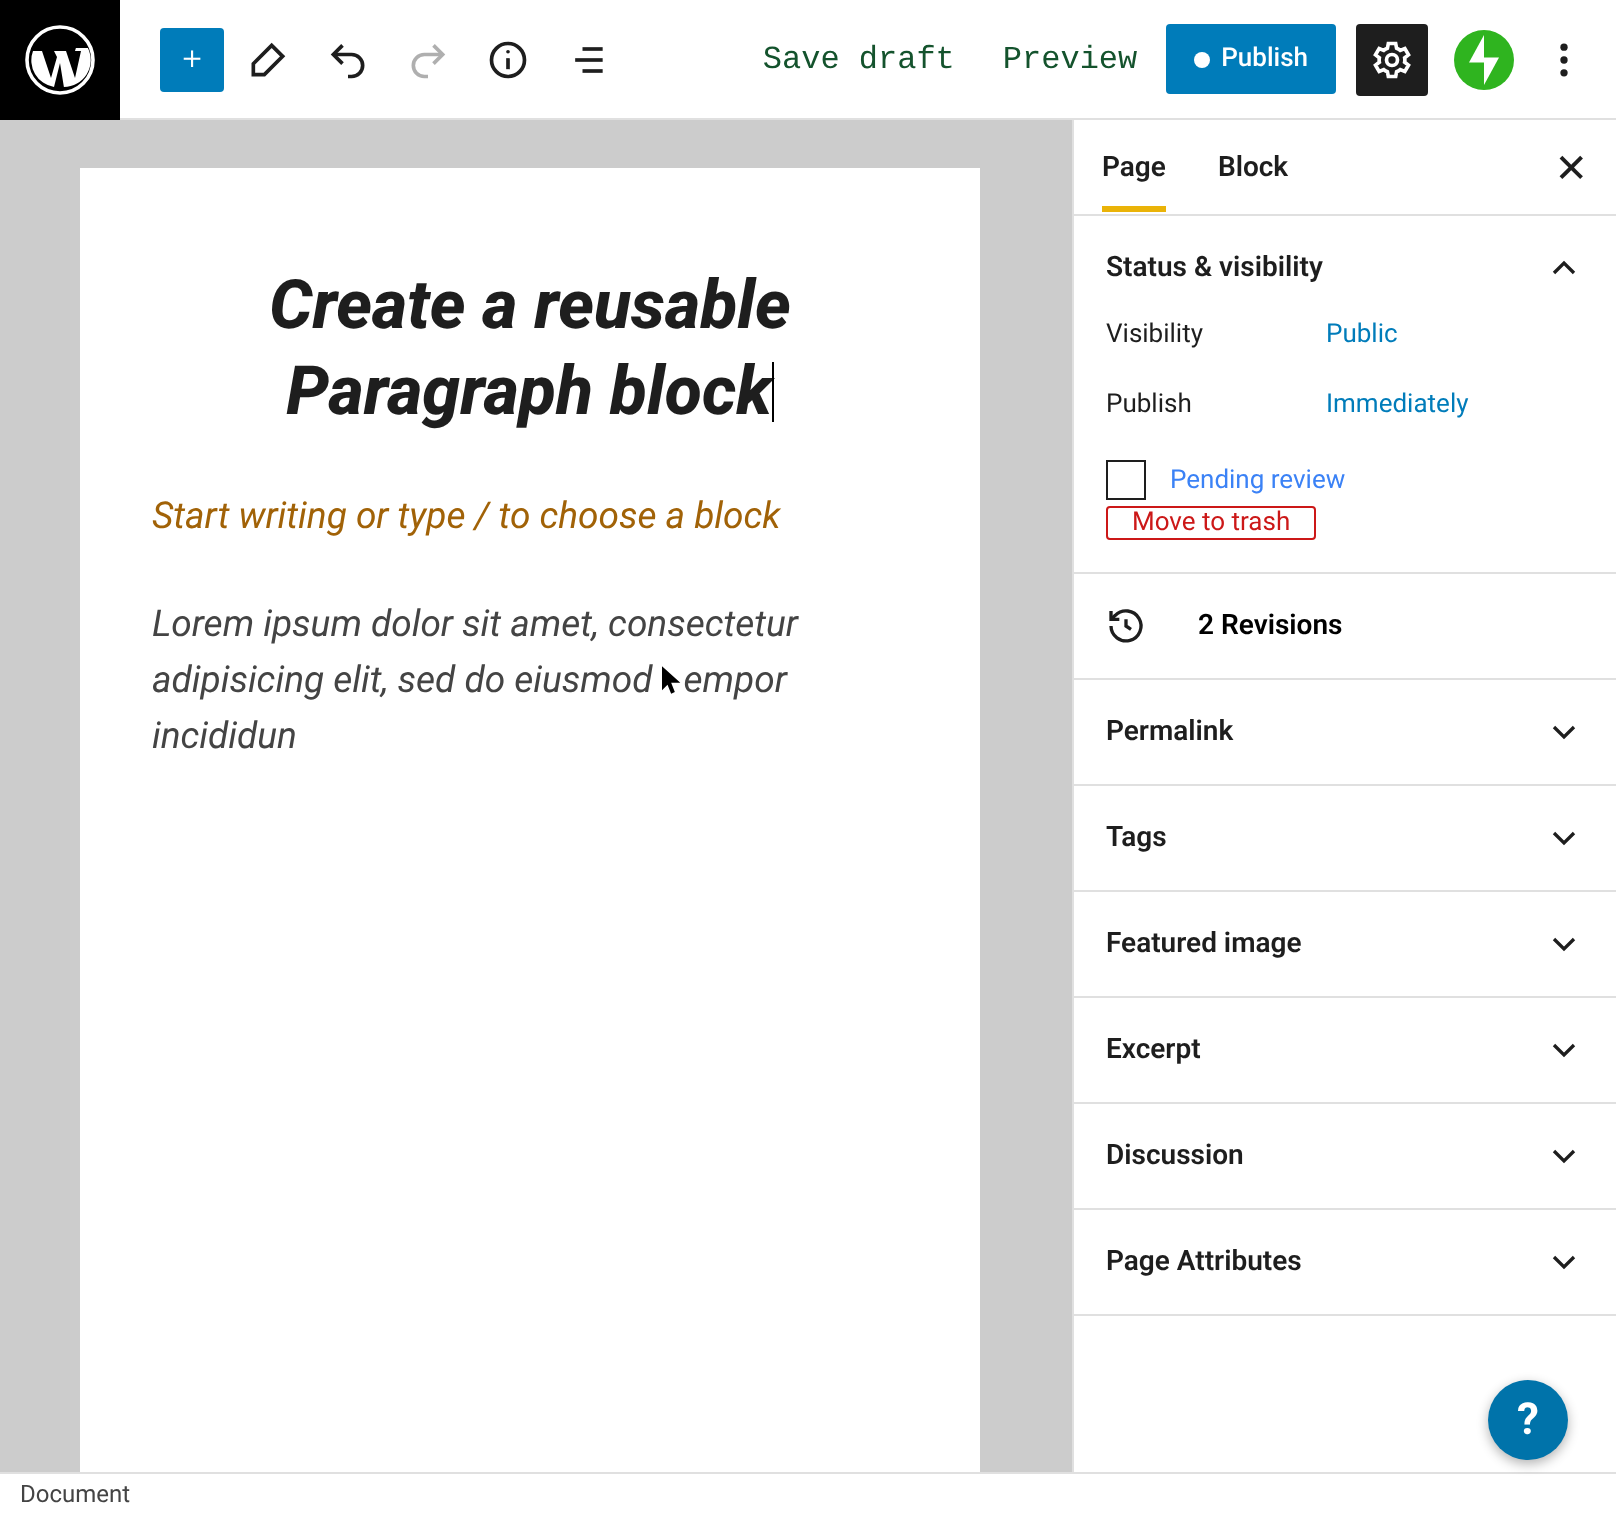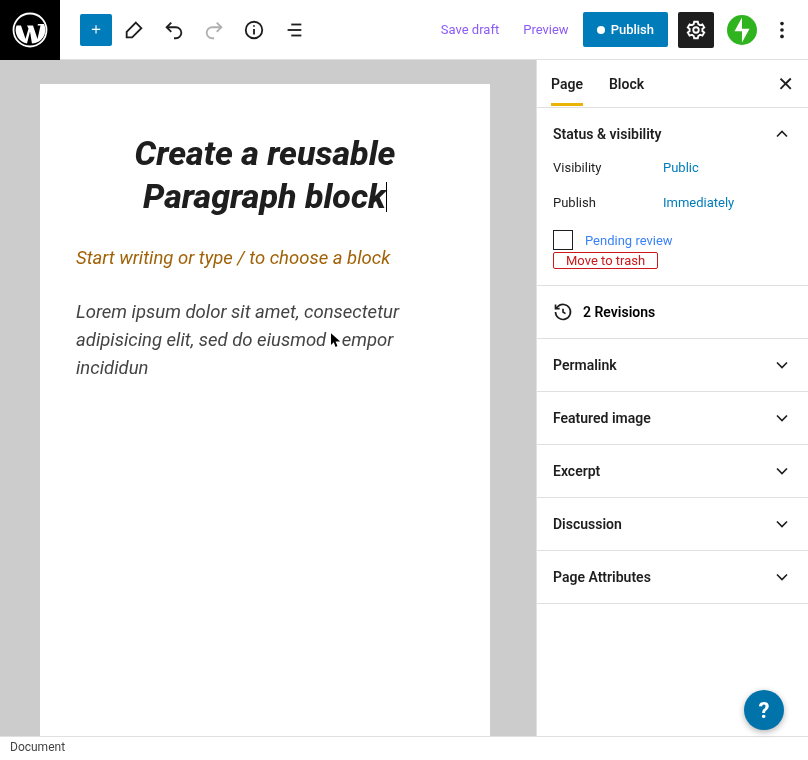--- a/index.html
+++ b/index.html
@@ -3,21 +3,21 @@
   <meta charset="utf-8">
   <style>
     * { margin: 0; padding: 0; box-sizing: border-box; font-family: -apple-system, BlinkMacSystemFont, "Segoe UI", Roboto, sans-serif; }
     body { background: #fff; width: 808px; height: 760px; overflow: hidden; position: relative; }
     .toolbar { height: 60px; display: flex; align-items: center; padding: 0 8px; border-bottom: 1px solid #e0e0e0; gap: 4px; }
     .wp-logo { width: 60px; height: 60px; background: #000; display: flex; align-items: center; justify-content: center; margin: -8px 0 -8px -8px; margin-right: 16px; }
     .wp-logo svg { width: 36px; height: 36px; }
     .toolbar-btn { width: 36px; height: 36px; display: flex; align-items: center; justify-content: center; cursor: pointer; color: #1e1e1e; border-radius: 2px; }
     .toolbar-btn.add { background: #007cba; color: #fff; width: 32px; height: 32px; border-radius: 2px; }
     .toolbar-spacer { flex: 1; }
-    .toolbar-link { color: #8b5cf6; font-size: 13px; padding: 6px 10px; cursor: pointer; }
+    .toolbar-link { color: #14532d; font-size: 16px; padding: 6px 10px; cursor: pointer; font-family: Liberation Mono, monospace; }
     .publish-btn { background: #007cba; color: #fff; font-size: 13px; font-weight: 500; padding: 10px 14px; border-radius: 2px; cursor: pointer; display: flex; align-items: center; gap: 6px; }
     .publish-btn .dot { width: 8px; height: 8px; border-radius: 50%; background: #fff; }
     .settings-btn { width: 36px; height: 36px; background: #1e1e1e; display: flex; align-items: center; justify-content: center; color: #fff; margin-left: 6px; border-radius: 2px; cursor: pointer; }
     .jetpack-btn { width: 36px; height: 36px; display: flex; align-items: center; justify-content: center; margin-left: 6px; cursor: pointer; }
     .more-btn { width: 36px; height: 36px; display: flex; align-items: center; justify-content: center; color: #1e1e1e; cursor: pointer; }
     
     .body-area { display: flex; height: calc(100% - 60px - 24px); }
     .canvas-wrap { flex: 1; background: #ccc; padding: 24px 0 0 40px; overflow: hidden; font-style: italic; }
     .canvas { background: #fff; width: 450px; height: 100%; padding: 48px 36px; }
     .canvas h1 { font-size: 34px; font-weight: 800; color: #1e1e1e; text-align: center; line-height: 1.25; margin-bottom: 30px; }
@@ -34,21 +34,21 @@
     .panel { border-bottom: 1px solid #e0e0e0; }
     .panel-head { display: flex; align-items: center; justify-content: space-between; padding: 16px; font-size: 14px; font-weight: 600; color: #1e1e1e; cursor: pointer; }
     .panel-body { padding: 0 16px 16px; }
     .kv { display: flex; margin-bottom: 20px; font-size: 13px; }
     .kv .k { width: 110px; color: #1e1e1e; }
     .kv .v { color: #007cba; cursor: pointer; }
     .chk-row { display: flex; align-items: center; gap: 12px; font-size: 13px; color:#3b82f6; }
     .chk { width: 20px; height: 20px; border: 1.5px solid #1e1e1e; cursor: pointer; }
     .trash-btn { display: inline-block; border: 1px solid #cc1818; color: #cc1818; font-size: 13px; padding: 0 12px; border-radius: 2px; cursor: pointer; }
     
-    .revisions { display: flex; align-items: center; gap: 10px; padding: 16px; font-size: 14px; font-weight: 600; border-bottom: 1px solid #e0e0e0; cursor: pointer; }
+    .revisions { display: flex; align-items: center; gap: 26px; padding: 16px; font-size: 14px; font-weight: 600; border-bottom: 1px solid #e0e0e0; cursor: pointer; }
     
     .chev { width:20px; height:20px; display:flex; align-items:center; justify-content:center; }
     .chev svg { width:20px; height:20px; }
     
     .bottom-bar { height: 24px; border-top: 1px solid #e0e0e0; font-size: 12px; padding: 3px 10px; color: #444; background:#fff; position:absolute; bottom:0; left:0; right:0; }
     
     .help-fab { position: absolute; right: 24px; bottom: 30px; width: 40px; height: 40px; border-radius: 50%; background: #0073aa; color:#fff; display:flex; align-items:center; justify-content:center; font-size:22px; font-weight:700; cursor:pointer; box-shadow: 0 2px 6px rgba(0,0,0,.3); }
   </style>
 </head>
 <body>
@@ -181,20 +181,30 @@
           <span>Permalink</span>
           <span class="chev">
             <svg viewBox="0 0 24 24" fill="none" stroke="#1e1e1e" stroke-width="2">
               <path d="M6 9l6 6 6-6"></path>
             </svg>
           </span>
         </div>
       </div>
     <div class="panel">
         <div class="panel-head">
+          <span>Tags</span>
+          <span class="chev">
+            <svg viewBox="0 0 24 24" fill="none" stroke="#1e1e1e" stroke-width="2">
+              <path d="M6 9l6 6 6-6"></path>
+            </svg>
+          </span>
+        </div>
+      </div>
+    <div class="panel">
+        <div class="panel-head">
           <span>Featured image</span>
           <span class="chev">
             <svg viewBox="0 0 24 24" fill="none" stroke="#1e1e1e" stroke-width="2">
               <path d="M6 9l6 6 6-6"></path>
             </svg>
           </span>
         </div>
       </div>
     <div class="panel">
         <div class="panel-head">

